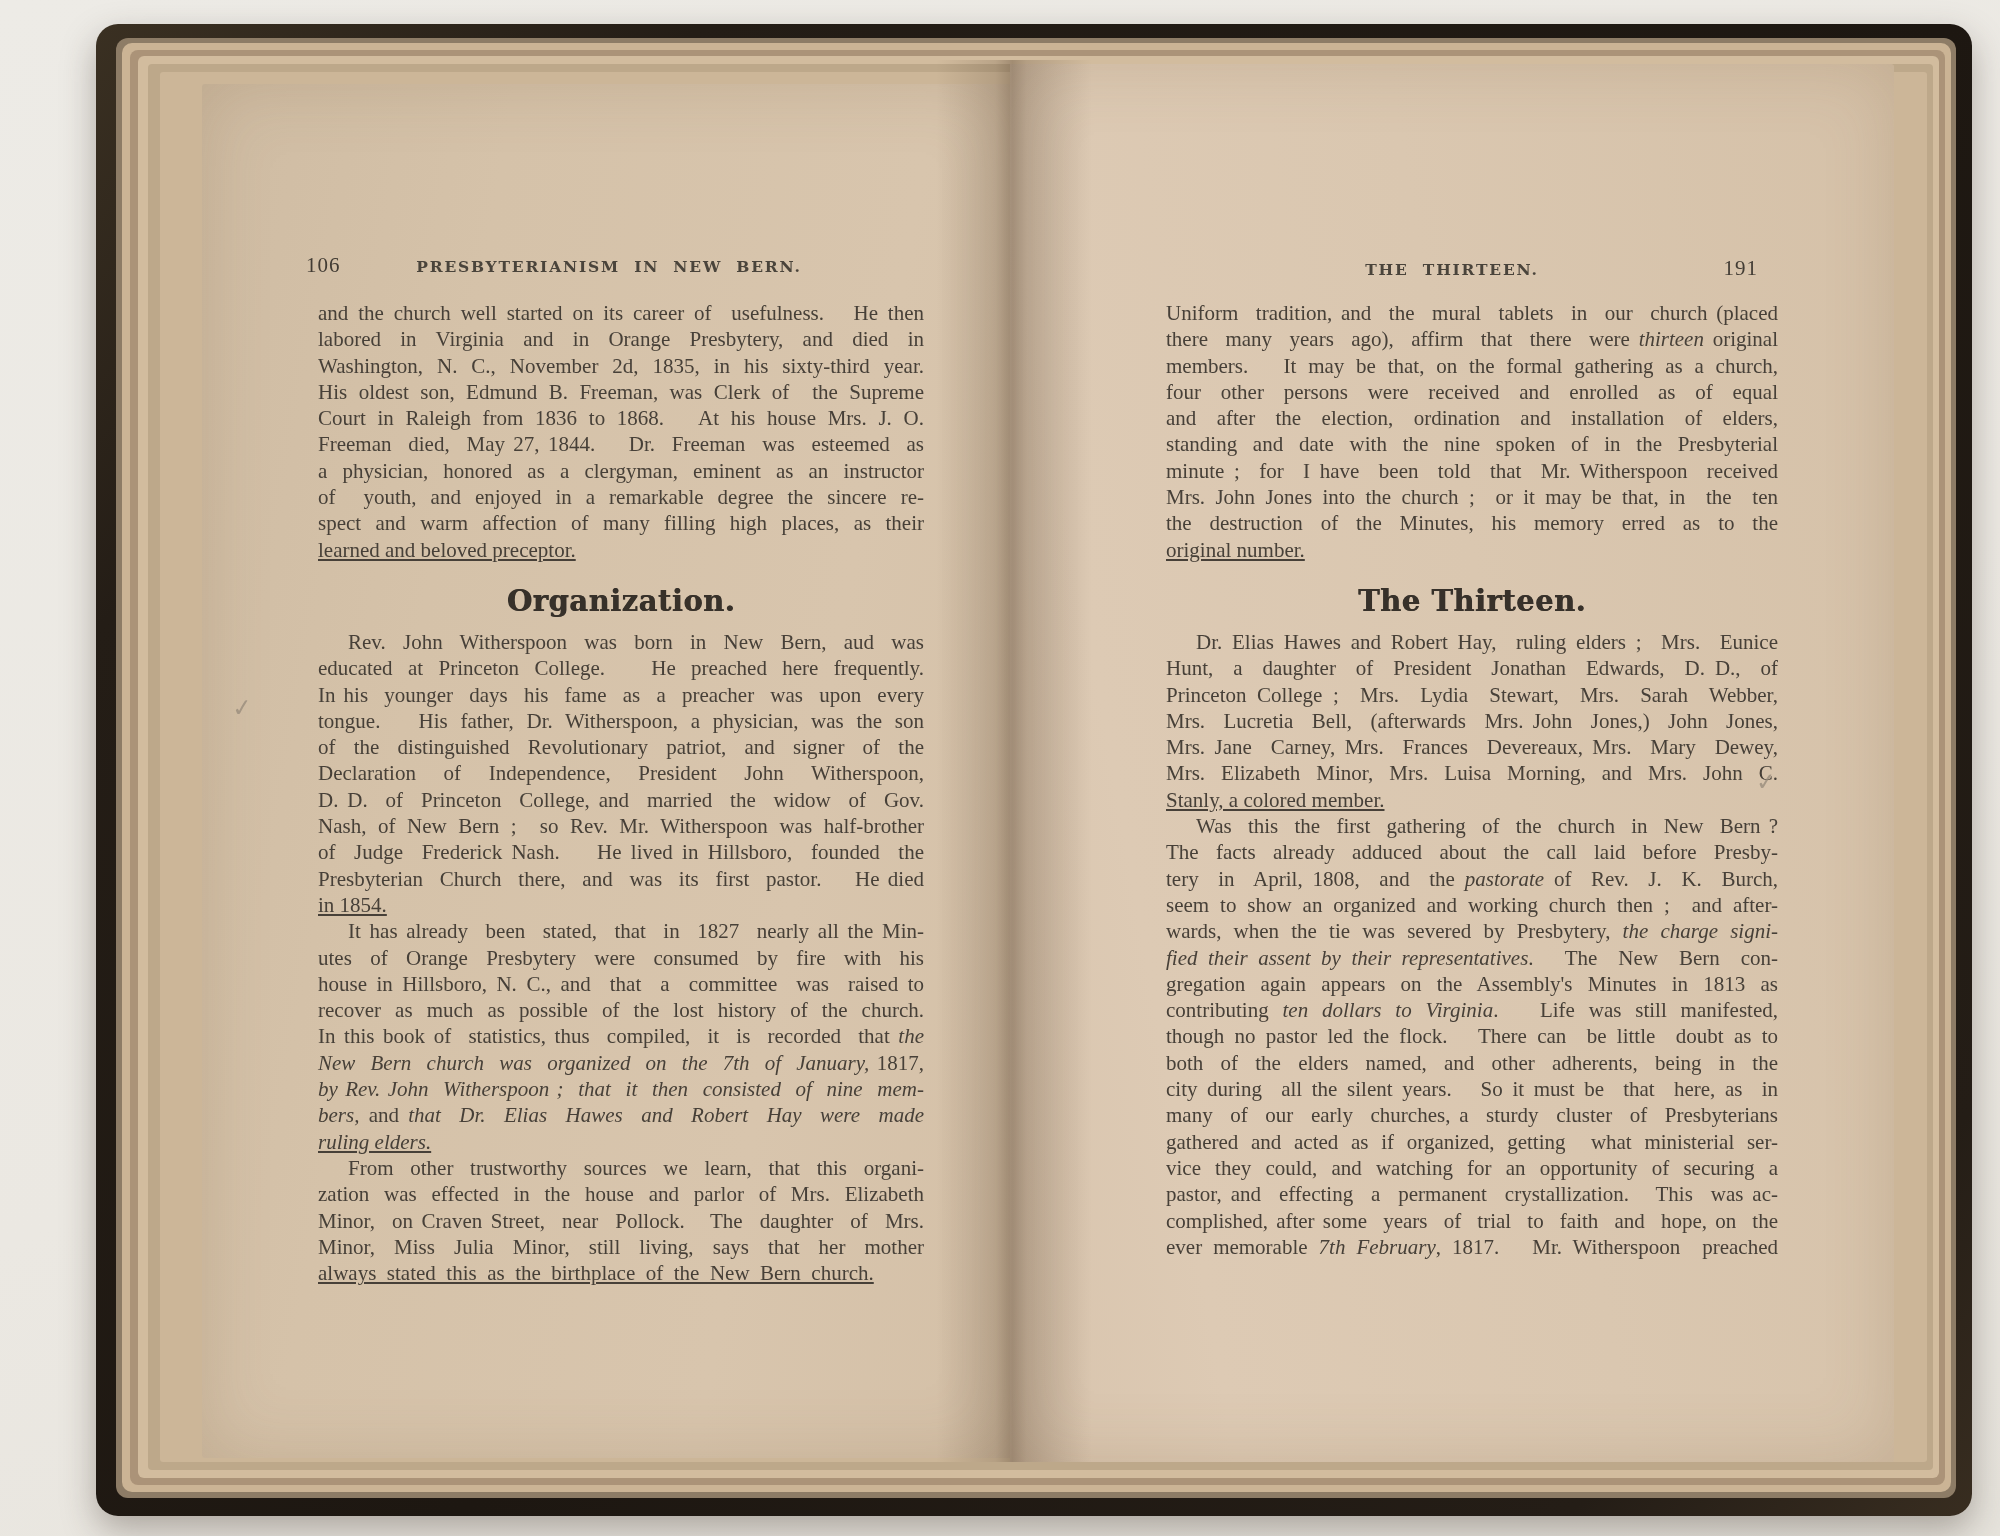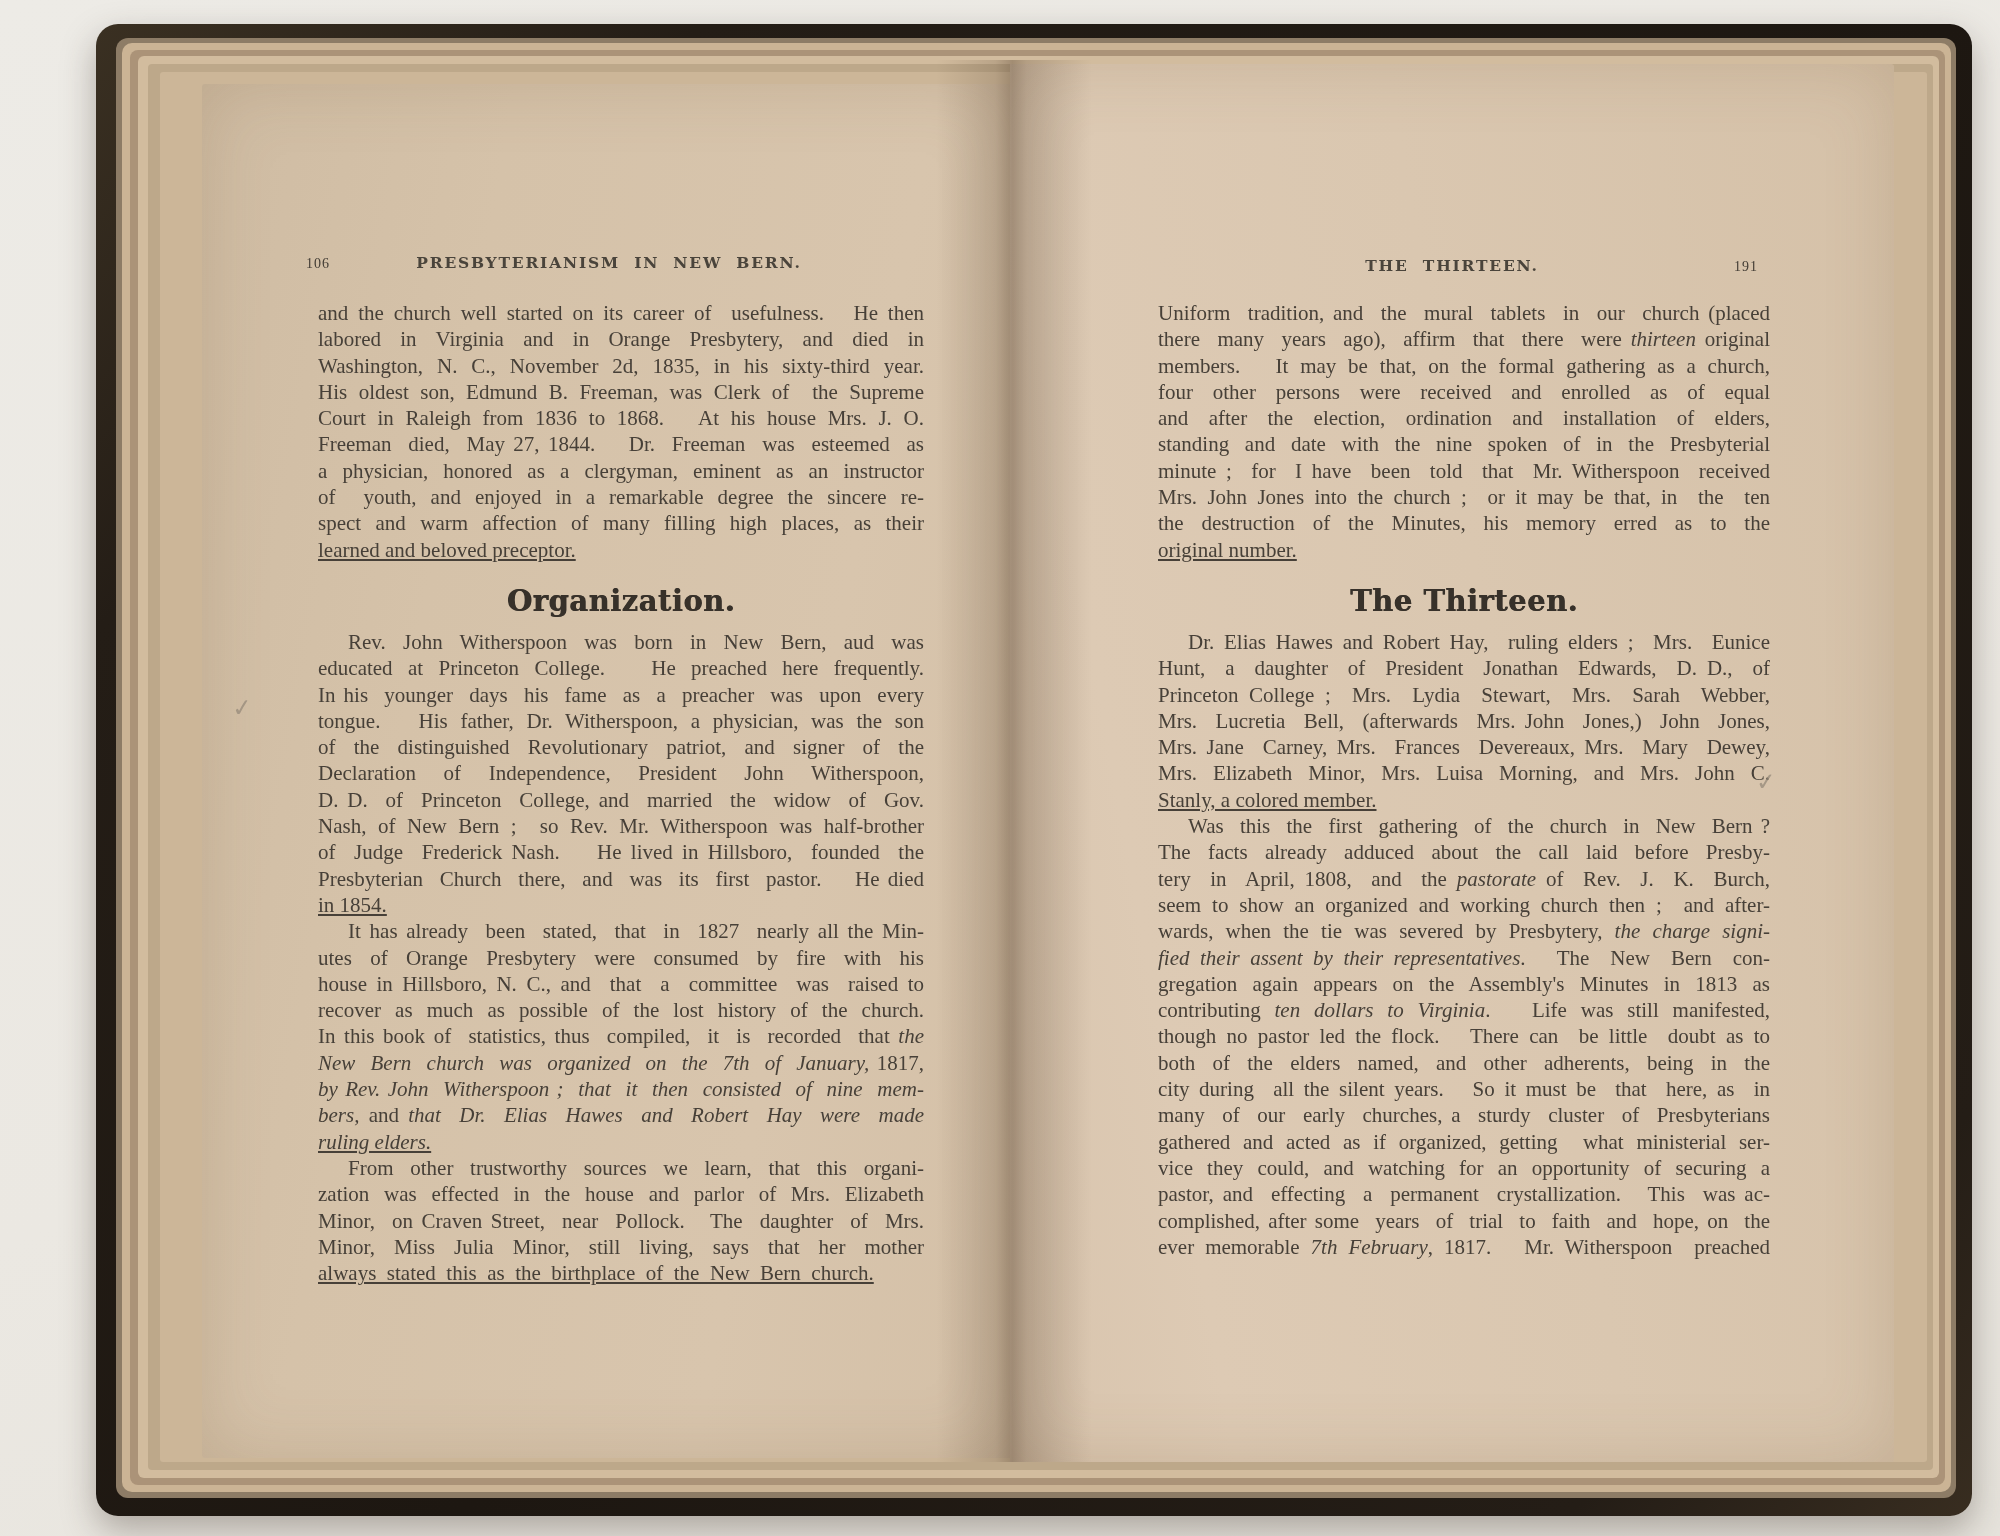--- a/index.html
+++ b/index.html
@@ -23,32 +23,32 @@
   
   .page{position:absolute;box-shadow:inset 0 0 70px rgba(120,90,55,.20);}
   .page-left{left:202px;top:84px;width:808px;height:1374px;border-radius:3px 0 0 3px;
         background:linear-gradient(100deg,#cfbca3 0%,var(--paper-left) 30%,#d8c5ad 70%,#d4c0a7 100%);}
   .page-right{left:1010px;top:64px;width:884px;height:1398px;border-radius:0 3px 3px 0;
         background:linear-gradient(260deg,#d5c1a8 0%,var(--paper-right) 45%,#ddcab4 80%,#d8c4ad 100%);}
   .gutter{position:absolute;left:936px;top:60px;width:156px;height:1402px;pointer-events:none;
         background:linear-gradient(90deg,rgba(61,41,23,0) 0%,rgba(61,41,23,.16) 38%,rgba(61,41,23,.32) 49%,rgba(61,41,23,.20) 58%,rgba(61,41,23,0) 100%);}
   
   .head{position:absolute;display:grid;grid-template-columns:1fr auto 1fr;align-items:baseline;color:#4a443b;}
-  .head .num{font-size:14px;letter-spacing:1px;color:#423c34;}
+  .head .num{font-size:21px;letter-spacing:1px;color:#423c34;}
   .head .title{font-size:15.5px;letter-spacing:1.8px;word-spacing:7px;font-weight:bold;
                font-family:"DejaVu Serif",serif;transform:scale(1,.92);}
   .head-left{left:104px;top:169px;width:606px;}
   .head-right{left:136px;top:192px;width:612px;}
   .head-left .num{grid-column:1;justify-self:start;}
   .head-left .title{grid-column:2;}
   .head-right .title{grid-column:2;}
   .head-right .num{grid-column:3;justify-self:end;}
   .body-text{position:absolute;color:var(--ink);margin-left:12px;}
   .body-left{left:104px;top:216px;width:606px;}
-  .body-right{left:136px;top:236px;width:612px;}
+  .body-right{left:144px;top:236px;width:612px;}
   .line{font-size:21px;line-height:26.3px;height:26.3px;text-align:justify;text-align-last:justify;
         white-space:pre-wrap;overflow:visible;}
   .line.last{text-align-last:left;text-decoration:underline;}
   .para.indent .line.first{text-indent:30px;}
   .heading{text-align:center;font-family:"DejaVu Serif",serif;font-weight:bold;font-size:29px;
         line-height:40px;margin:18px 0 8px;color:var(--ink-dark);letter-spacing:.5px;
         text-shadow:.6px 0 0 var(--ink-dark);}
   .check{position:absolute;font-size:24px;color:var(--mark);opacity:.75;}
   .check-left{left:232px;top:694px;transform:rotate(-6deg);}
   .check-right{left:1756px;top:768px;transform:rotate(-4deg);}

